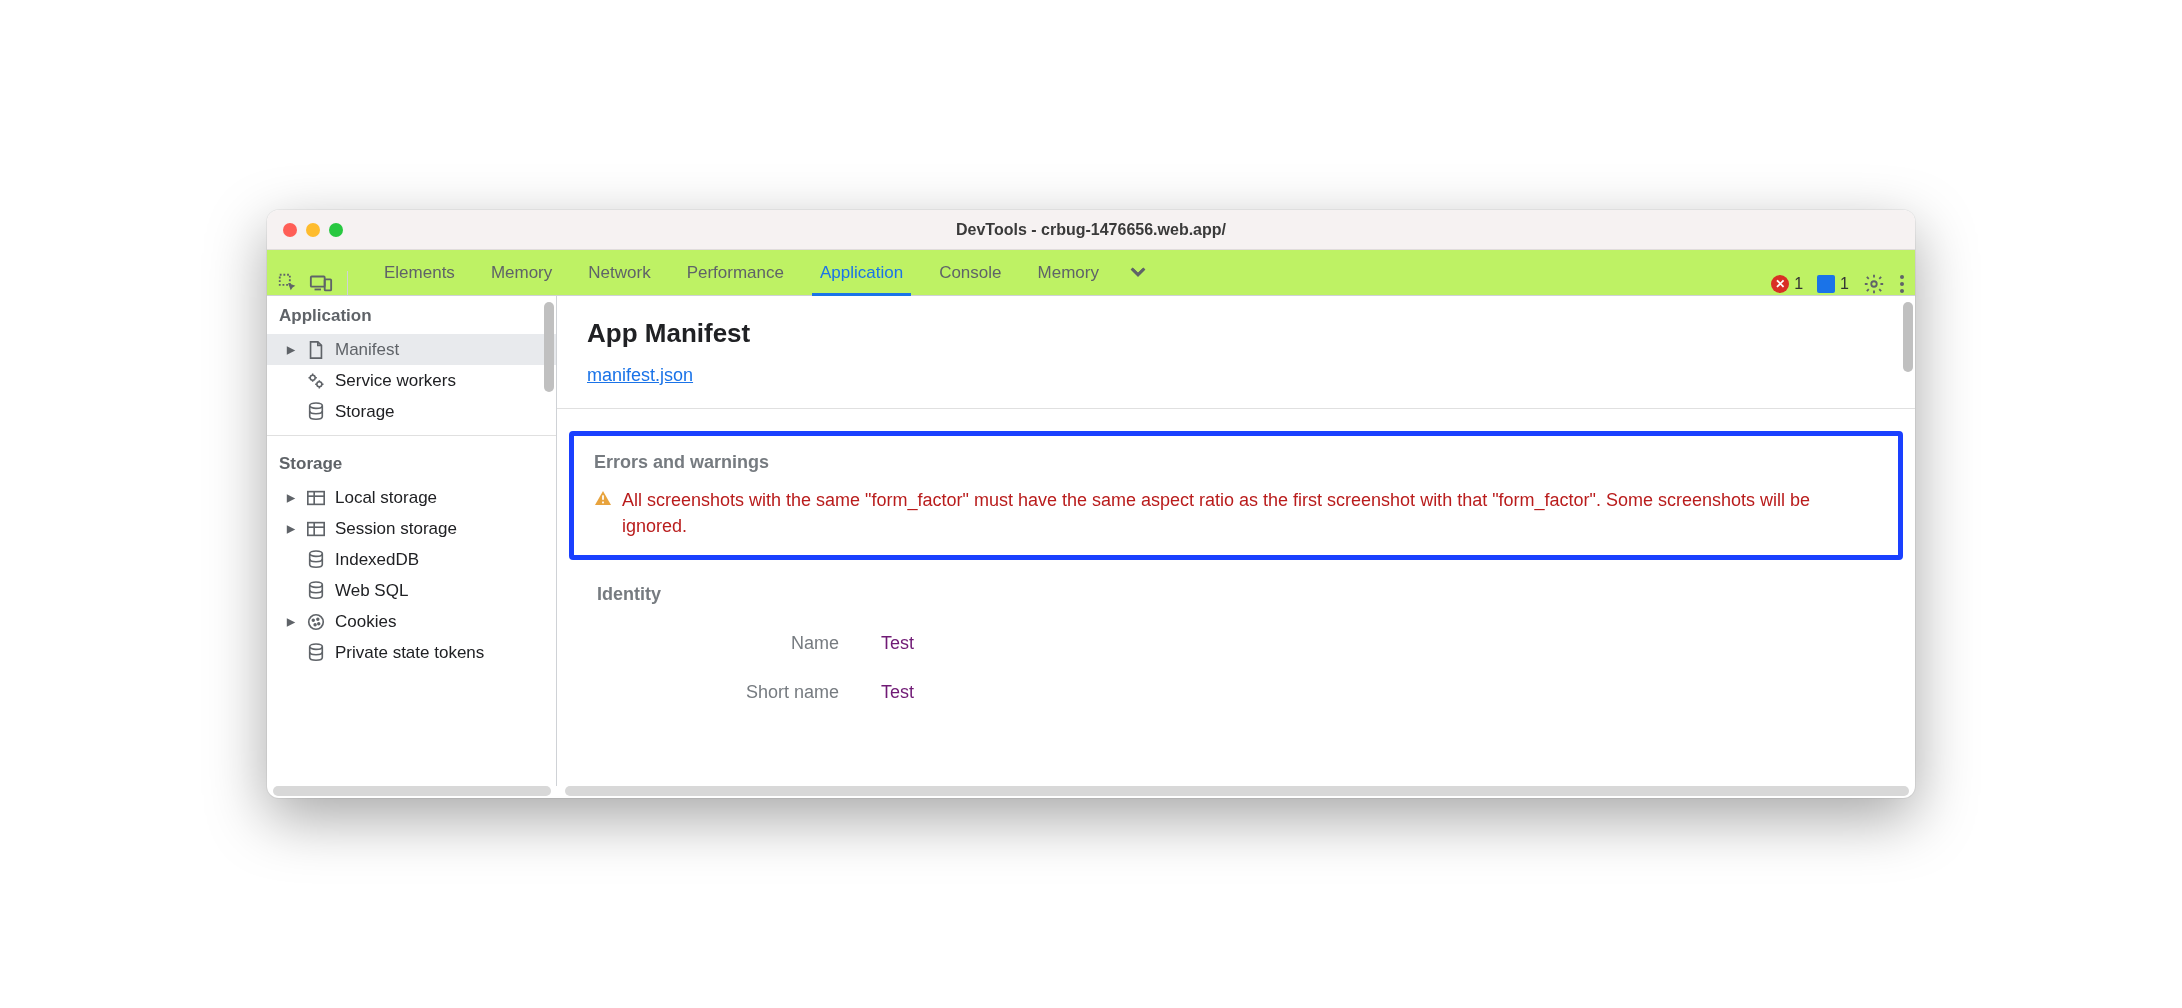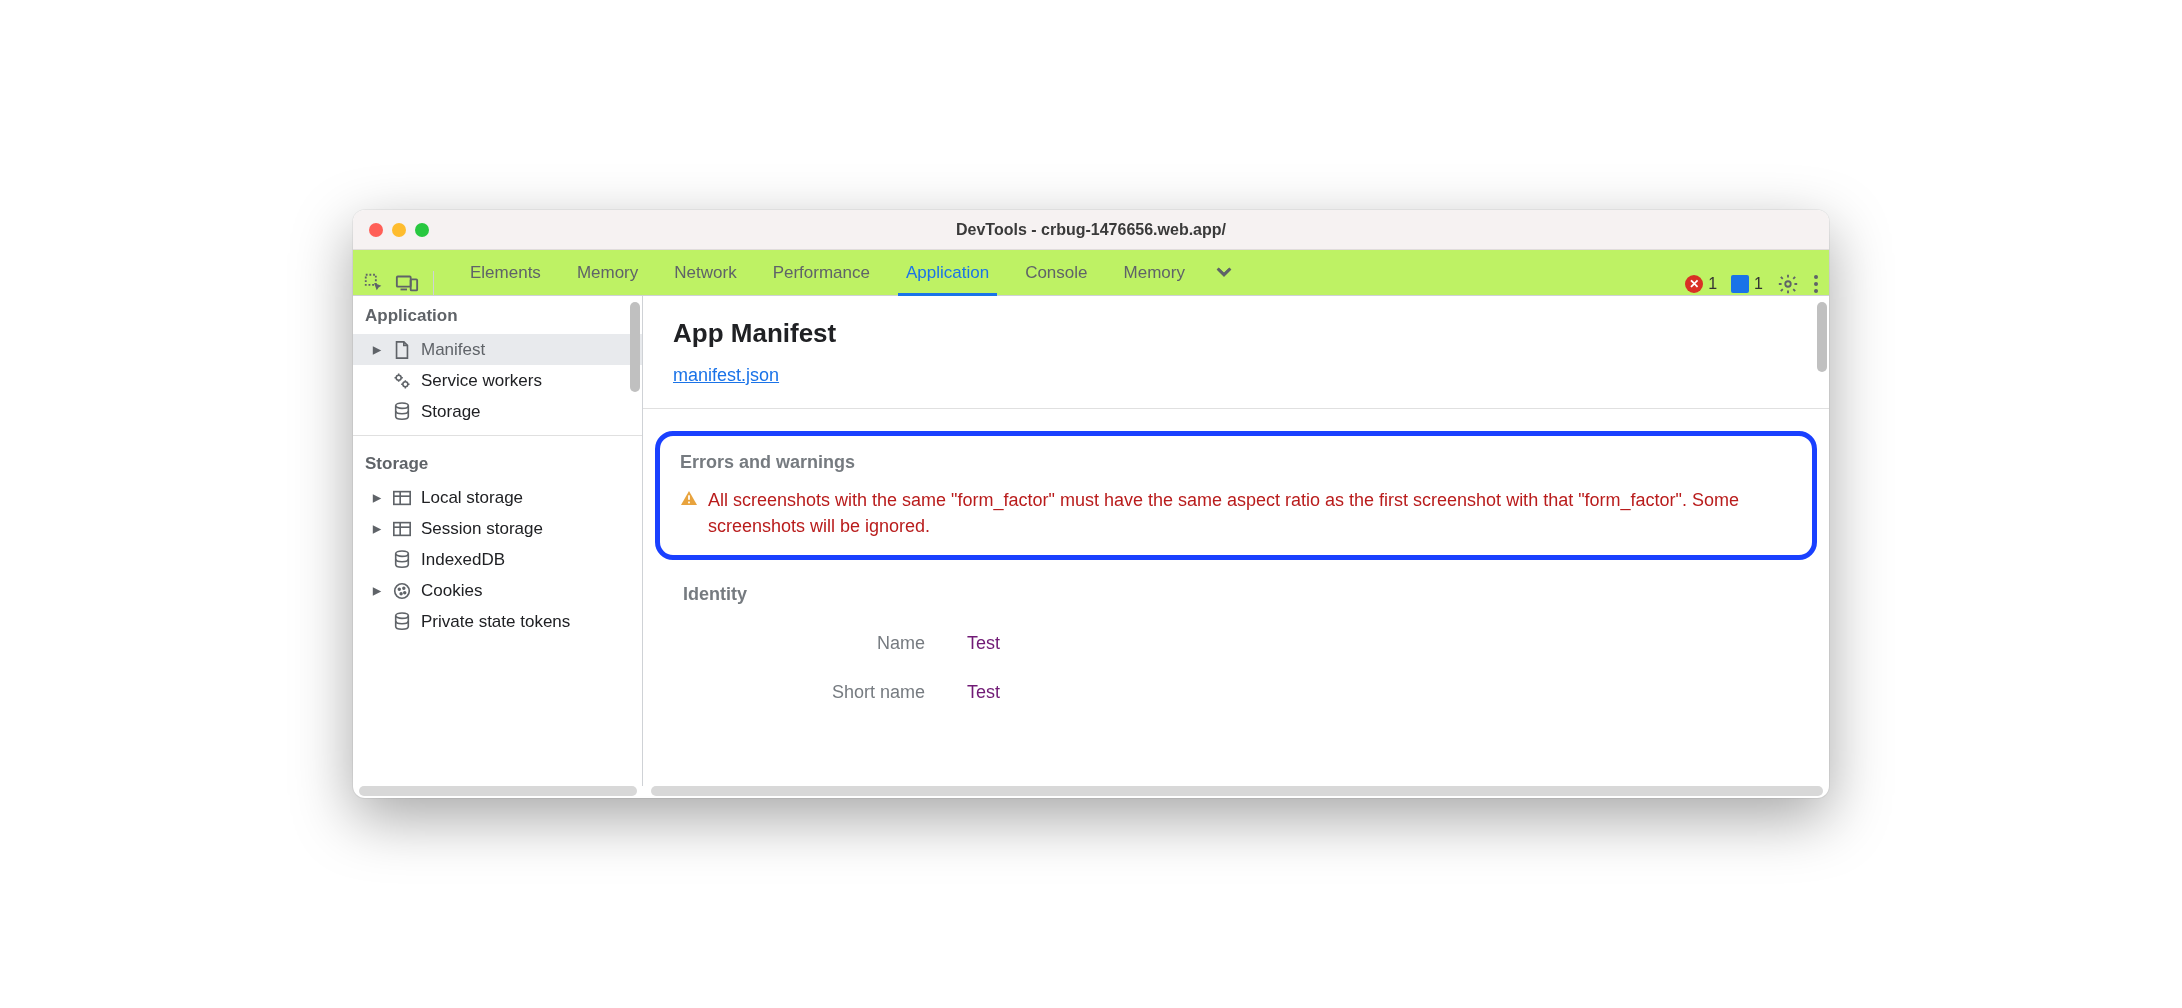--- a/index.html
+++ b/index.html
@@ -6,21 +6,21 @@
 body {
   font-family: -apple-system, "Helvetica Neue", Arial, sans-serif;
   background: #fff;
   display: flex;
   align-items: center;
   justify-content: center;
   min-height: 100vh;
   padding: 40px;
 }
 .window {
-  width: 1476px;
+  width: 1648px;
   background: #fff;
   border-radius: 12px;
   overflow: hidden;
   box-shadow: 0 20px 60px rgba(0,0,0,0.35), 0 0 0 1px rgba(0,0,0,0.05);
 }
 .titlebar {
   height: 40px;
   background: #f6f2f2;
   display: flex;
   align-items: center;
@@ -90,21 +90,21 @@
 .sb-divider { height: 1px; background: #e0e0e0; margin: 8px 0; }
 .main { flex: 1; overflow-y: auto; padding: 22px 30px; font-size: 18px; color: #202124; position: relative; }
 .main-scrollthumb {
   position: absolute; top: 6px; right: 2px; width: 10px; height: 70px;
   background: #c0c0c0; border-radius: 5px;
 }
 .main h1 { font-size: 26px; font-weight: 600; margin-bottom: 16px; }
 .link { color: #1a73e8; text-decoration: underline; cursor: pointer; text-align: center; }
 .section-divider { height: 1px; background: #e0e0e0; margin: 22px -30px; }
 .callout {
-  border: 5px solid #1a40ff; border-radius: 18px; padding: 16px 20px;
+  border: 5px solid #1a40ff; border-radius: 4px; padding: 16px 20px;
   margin: 0 -18px 20px -18px;
 }
 .section-title { font-size: 18px; font-weight: 700; color: #767b80; margin-bottom: 14px; }
 .warning-row { display: flex; gap: 10px; line-height: 1.45; color: #b91c1c; }
 .warn-triangle {
   flex-shrink: 0; width: 18px; height: 16px; margin-top: 3px;
 }
 .identity { padding: 4px 10px; }
 .field-row { display: flex; align-items: center; padding: 14px 0; gap: 24px; }
 .field-label { width: 260px; text-align: right; color: #767b80; padding-right: 18px; font-size: 18px; }
@@ -264,20 +264,31 @@
         <span class="ic">
           <svg width="18" height="20" viewBox="0 0 20 22" fill="none" stroke="currentColor" stroke-width="1.8">
             <ellipse cx="10" cy="4" rx="7" ry="3"></ellipse>
               <path d="M3 4v12c0 1.7 3.1 3 7 3s7-1.3 7-3V4"></path>
               <path d="M3 10c0 1.7 3.1 3 7 3s7-1.3 7-3"></path>
           </svg>
         </span>
         <span>IndexedDB</span>
       </div>
 
+      <div class="sb-item">
+        <span class="arrow hidden">▸</span>
+        <span class="ic">
+          <svg width="18" height="20" viewBox="0 0 20 22" fill="none" stroke="currentColor" stroke-width="1.8">
+            <ellipse cx="10" cy="4" rx="7" ry="3"></ellipse>
+              <path d="M3 4v12c0 1.7 3.1 3 7 3s7-1.3 7-3V4"></path>
+              <path d="M3 10c0 1.7 3.1 3 7 3s7-1.3 7-3"></path>
+          </svg>
+        </span>
+        <span>Web SQL</span>
+      </div>
 
       <div class="sb-item">
         <span class="arrow">▸</span>
         <span class="ic">
           <svg width="20" height="20" viewBox="0 0 22 22" fill="none" stroke="currentColor" stroke-width="1.8">
             <circle cx="11" cy="11" r="8"></circle>
               <circle cx="8" cy="9" r="1" fill="currentColor"></circle>
               <circle cx="13" cy="8" r="1" fill="currentColor"></circle>
               <circle cx="10" cy="14" r="1" fill="currentColor"></circle>
               <circle cx="14" cy="13" r="1" fill="currentColor"></circle>

